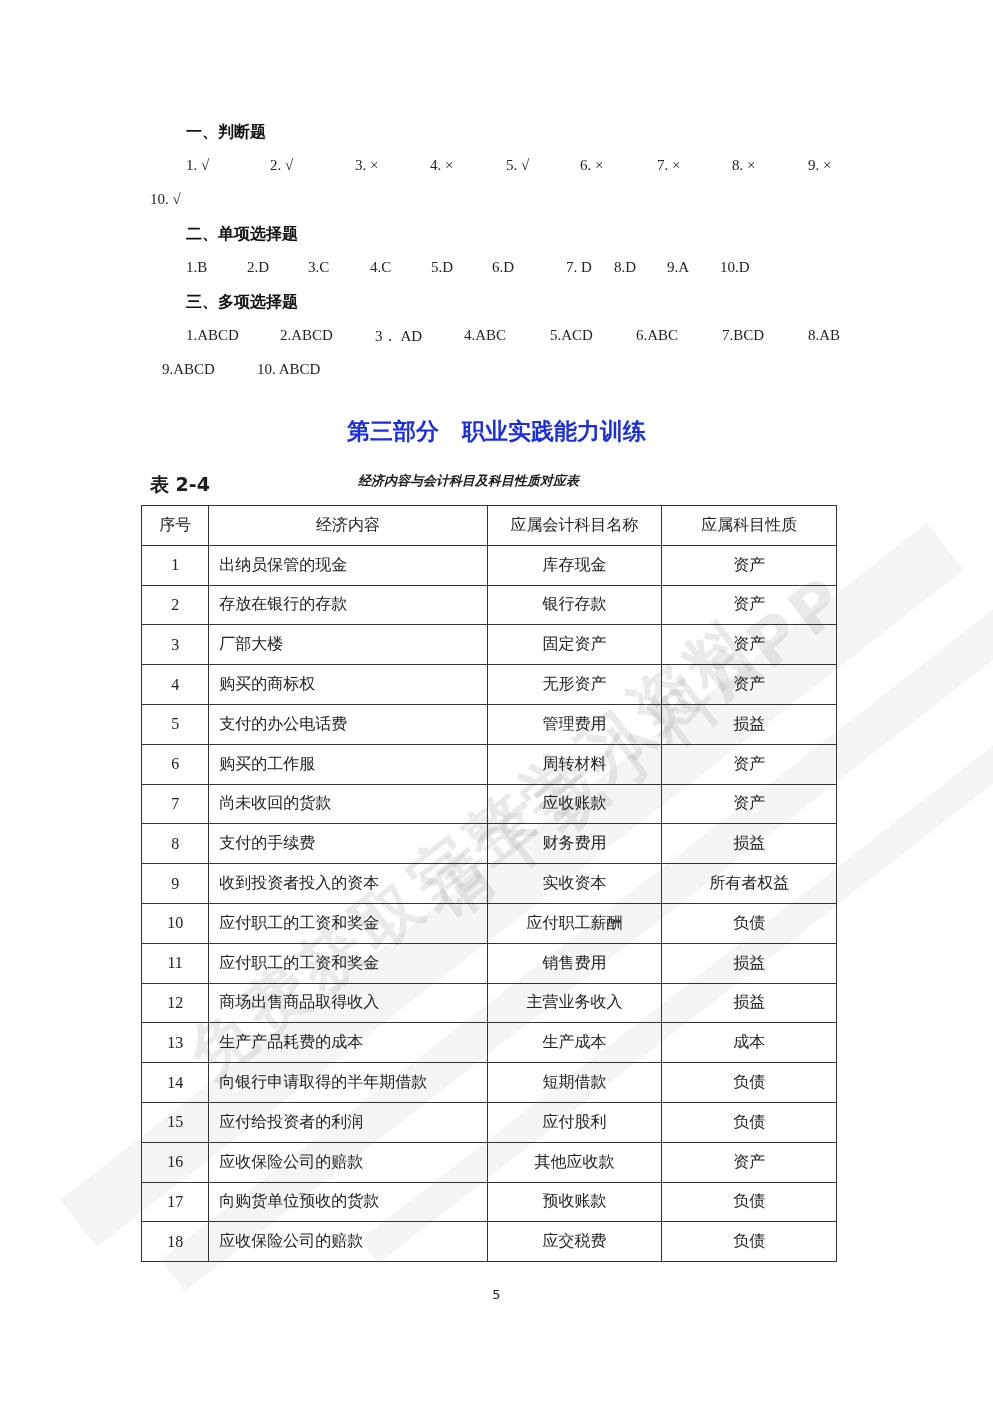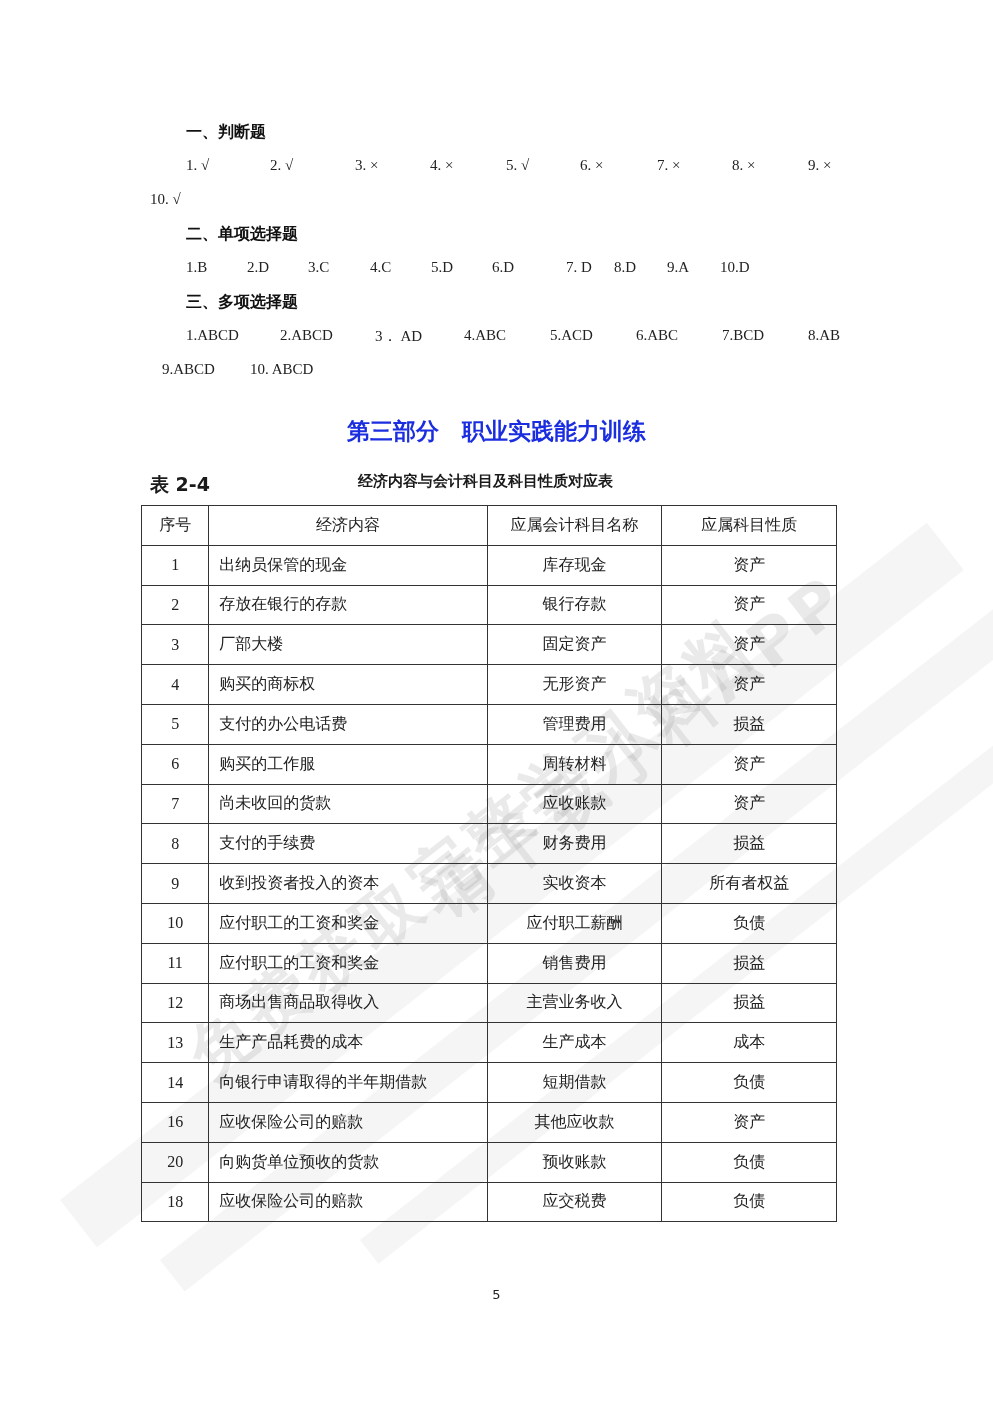--- a/index.html
+++ b/index.html
@@ -34,22 +34,23 @@
     .part-title {
       position: absolute; left: 0; width: 993px; top: 416px; text-align: center;
       font-size: 23px; font-weight: bold; color: #1a2ee0;
       font-family: "DejaVu Sans", sans-serif;
     }
     .table-label {
       position: absolute; left: 150px; top: 472px; font-size: 19px; font-weight: bold;
       font-family: "DejaVu Sans", sans-serif;
     }
     .table-caption {
-      position: absolute; left: 358px; top: 472px; font-size: 15px; font-weight: bold;
+      position: absolute; left: 358px; top: 472px; font-size: 13px; font-weight: bold;
       font-family: "DejaVu Sans", sans-serif;
+      font-style: italic;
     }
     table.main {
       position: absolute; left: 141px; top: 505px; width: 696px;
       border-collapse: collapse; font-size: 16px;
       font-family: "DejaVu Sans", sans-serif; color: #222;
     }
     table.main th, table.main td {
       border: 1.2px solid #333; height: 38.8px; padding: 0; font-weight: normal;
     }
     table.main th { text-align: center; }
@@ -109,21 +110,21 @@
   <span class="ans" style="left:280px;">2.ABCD</span>
   <span class="ans" style="left:375px;">3． AD</span>
   <span class="ans" style="left:464px;">4.ABC</span>
   <span class="ans" style="left:550px;">5.ACD</span>
   <span class="ans" style="left:636px;">6.ABC</span>
   <span class="ans" style="left:722px;">7.BCD</span>
   <span class="ans" style="left:808px;">8.AB</span>
 </div>
 <div class="ans-row" style="left:0;top:361px;width:993px;height:20px;margin-left:12px;">
   <span class="ans" style="left:150px;">9.ABCD</span>
-  <span class="ans" style="left:238px;">10. ABCD</span>
+  <span class="ans" style="left:245px;">10. ABCD</span>
 </div>
 
 <div class="part-title">第三部分　职业实践能力训练</div>
 
 <div class="table-label">表 2-4</div>
 <div class="table-caption">经济内容与会计科目及科目性质对应表</div>
 
 <table class="main">
   <thead>
     <tr>
@@ -212,27 +213,33 @@
         <td class="c-acct">生产成本</td>
         <td class="c-nat">成本</td>
       </tr>
       <tr>
         <td class="c-no">14</td>
         <td class="c-desc">向银行申请取得的半年期借款</td>
         <td class="c-acct">短期借款</td>
         <td class="c-nat">负债</td>
       </tr>
       <tr>
+        <td class="c-no">15</td>
+        <td class="c-desc">应付给投资者的利润</td>
+        <td class="c-acct">应付股利</td>
+        <td class="c-nat">负债</td>
+      </tr>
+      <tr>
         <td class="c-no">16</td>
         <td class="c-desc">应收保险公司的赔款</td>
         <td class="c-acct">其他应收款</td>
         <td class="c-nat">资产</td>
       </tr>
       <tr>
-        <td class="c-no">20</td>
+        <td class="c-no">17</td>
         <td class="c-desc">向购货单位预收的货款</td>
         <td class="c-acct">预收账款</td>
         <td class="c-nat">负债</td>
       </tr>
       <tr>
         <td class="c-no">18</td>
         <td class="c-desc">应收保险公司的赔款</td>
         <td class="c-acct">应交税费</td>
         <td class="c-nat">负债</td>
       </tr>

